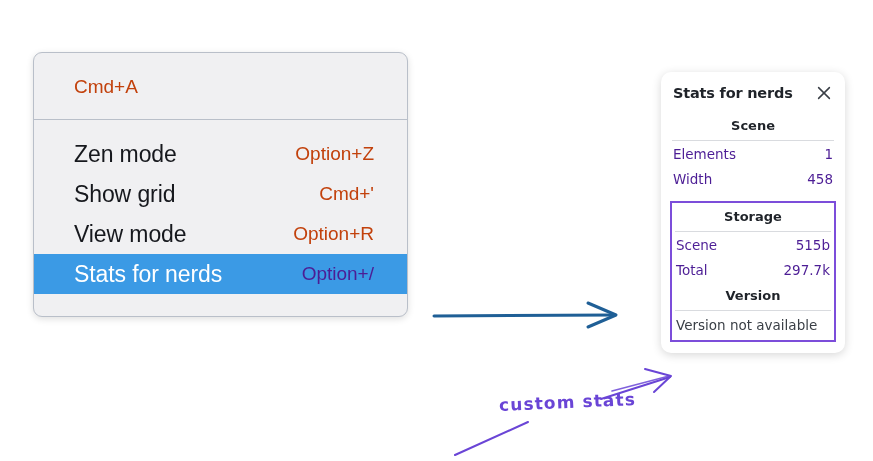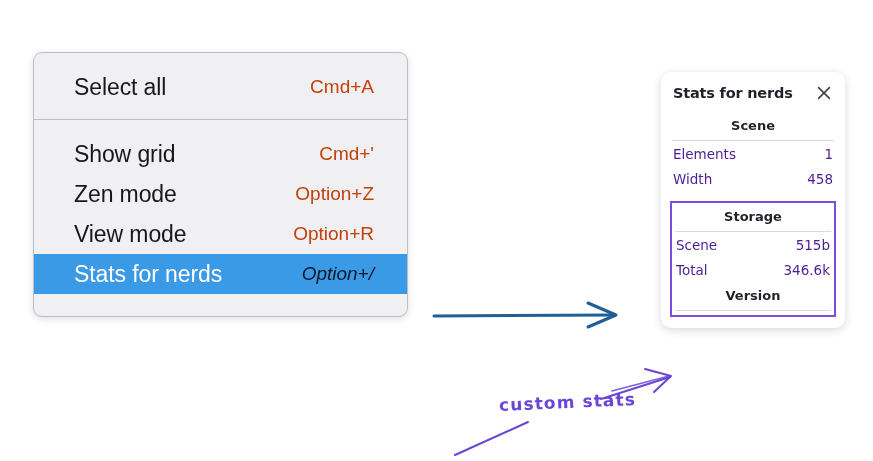--- a/index.html
+++ b/index.html
@@ -54,21 +54,21 @@
   }
   .menu-item .mi-shortcut {
     font-size: 19px;
     color: #c2410c;
     white-space: nowrap;
   }
   .menu-item.selected {
     background: #3b9ae5;
   }
   .menu-item.selected .mi-label { color: #ffffff; }
-  .menu-item.selected .mi-shortcut { color: #0f172a; font-style: italic; }
+  .menu-item.selected .mi-shortcut { color: #4c1d95; }
   .menu-tail { height: 22px; }
 
   
   #stats-panel {
     position: absolute;
     left: 661px;
     top: 72px;
     width: 184px;
     background: #ffffff;
     border-radius: 10px;
@@ -153,35 +153,34 @@
     white-space: nowrap;
   }
 </style>
 </head>
 <body>
 
 <div id="context-menu">
 
   <div class="menu-group group-top">
     <div class="menu-item">
-      <span class="mi-label">Select all</span>
       <span class="mi-shortcut">Cmd+A</span>
     </div>
   </div>
 
   <div class="menu-divider"></div>
 
   <div class="menu-group group-bottom">
+    <div class="menu-item">
+      <span class="mi-label">Zen mode</span>
+      <span class="mi-shortcut">Option+Z</span>
+    </div>
     <div class="menu-item">
       <span class="mi-label">Show grid</span>
       <span class="mi-shortcut">Cmd+'</span>
-    </div>
-    <div class="menu-item">
-      <span class="mi-label">Zen mode</span>
-      <span class="mi-shortcut">Option+Z</span>
     </div>
     <div class="menu-item">
       <span class="mi-label">View mode</span>
       <span class="mi-shortcut">Option+R</span>
     </div>
     <div class="menu-item selected">
       <span class="mi-label">Stats for nerds</span>
       <span class="mi-shortcut">Option+/</span>
     </div>
   </div>
@@ -217,27 +216,28 @@
 
     <div>
       <div class="section-head">Storage</div>
       <div class="hr-line"></div>
       <div class="stat-row">
         <span class="sr-label">Scene</span>
         <span class="sr-value">515b</span>
       </div>
       <div class="stat-row">
         <span class="sr-label">Total</span>
-        <span class="sr-value">346.6k</span>
+        <span class="sr-value">297.7k</span>
       </div>
     </div>
 
     <div>
       <div class="section-head">Version</div>
       <div class="hr-line"></div>
+      <div class="note-row">Version not available</div>
     </div>
 
   </div>
 </div>
 
 <svg id="annotations" viewBox="0 0 873 461">
 
   <g>
     <path d="M434 316 L614 315" stroke="#1f5f96" stroke-width="3" stroke-linecap="round" fill="none"></path>
     <path d="M588 303 L616 315 L588 327" stroke="#1f5f96" stroke-width="3" stroke-linecap="round" stroke-linejoin="round" fill="none"></path>

